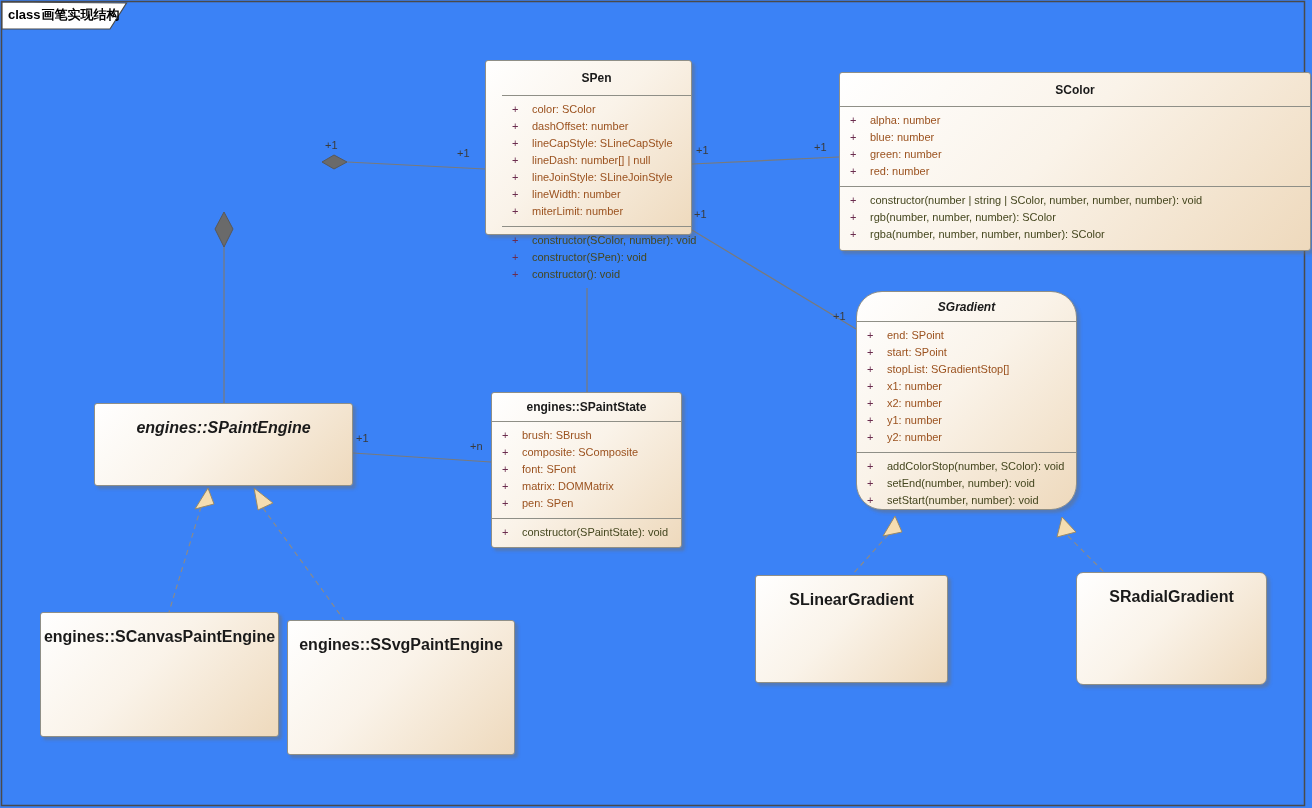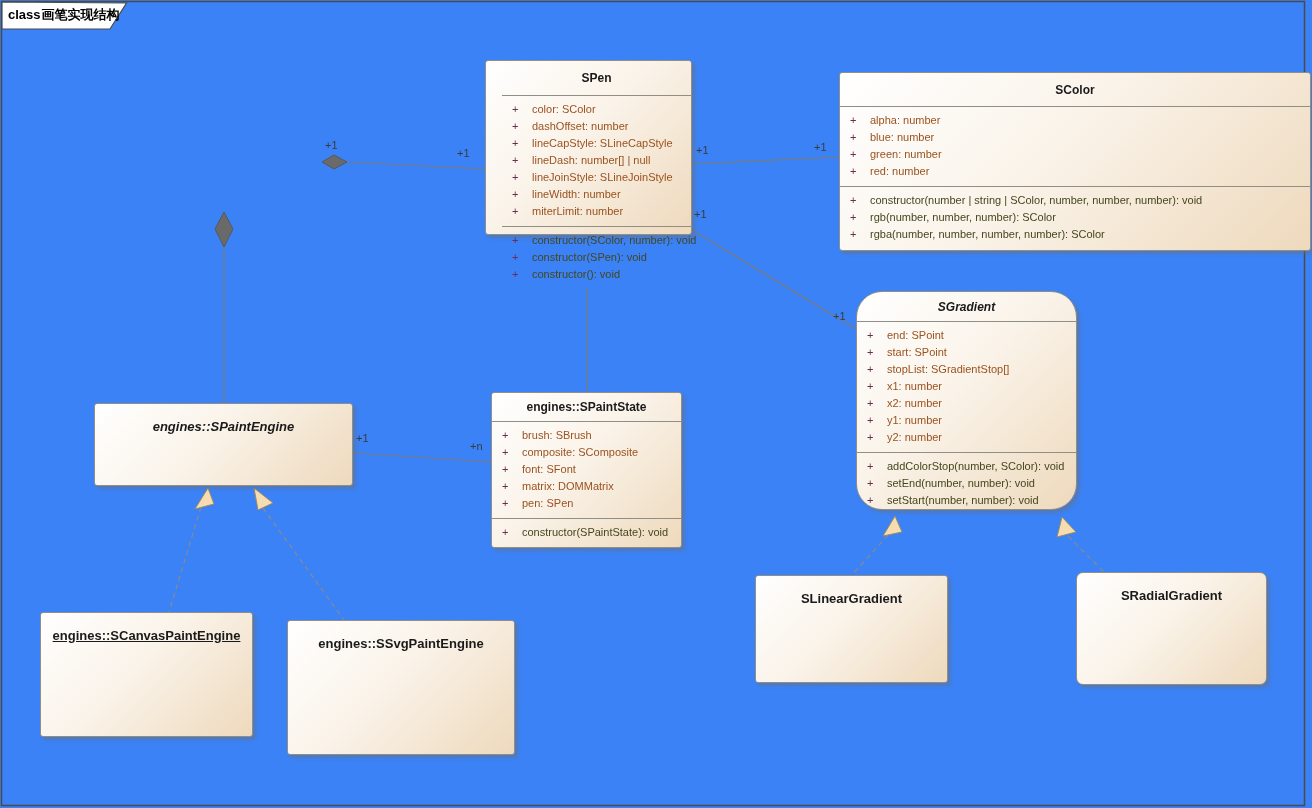--- a/index.html
+++ b/index.html
@@ -19,21 +19,21 @@
            box-shadow:3px 3px 3px rgba(110,110,110,0.45);}
   .uml-title{font-weight:bold;font-size:12px;text-align:center;display:flex;
              align-items:center;justify-content:center;}
   .italic{font-style:italic;}
   .cmp{border-top:1px solid var(--border);padding:5px 2px 6px 2px;}
   .row{display:flex;line-height:17px;font-size:11px;white-space:nowrap;}
   .vis{flex:none;width:20px;padding-left:8px;color:var(--vis);}
   .attr-text{color:var(--attr);text-align:right;}
   .op-text{color:var(--op);}
   .stereo{font-style:italic;font-size:11.5px;text-align:right;padding:6px 9px 0 0;color:#222;}
-  .solo-title{font-weight:bold;font-size:13px;text-align:center;padding-top:15px;}
+  .solo-title{font-weight:bold;font-size:16px;text-align:center;padding-top:15px;}
   .mult{position:absolute;z-index:2;font-size:11px;color:#3a3a3a;}
   .frame-tab-text{position:absolute;left:8px;top:6px;z-index:2;font-size:13px;
                   font-weight:bold;color:#000;white-space:nowrap;}
   .frame-tab-text .kw{margin-right:1px;}
 </style>
 </head>
 <body>
 
 <div class="canvas">
 
@@ -236,21 +236,21 @@
           <span class="vis">+</span>
           <span class="op-text">constructor(SPaintState): void</span>
         </div>
     </div>
   </div>
 
   <div class="uml-box" style="left:94px;top:403px;width:259px;height:83px;">
     <div class="solo-title italic">engines::SPaintEngine</div>
   </div>
 
-  <div class="uml-box" style="left:40px;top:612px;width:213px;height:125px;text-decoration:underline;">
+  <div class="uml-box" style="left:40px;top:612px;width:239px;height:125px;">
     <div class="solo-title">engines::SCanvasPaintEngine</div>
   </div>
 
   <div class="uml-box" style="left:287px;top:620px;width:228px;height:135px;">
     <div class="solo-title">engines::SSvgPaintEngine</div>
   </div>
 
   <div class="uml-box" style="left:755px;top:575px;width:193px;height:108px;">
     <div class="solo-title">SLinearGradient</div>
   </div>

